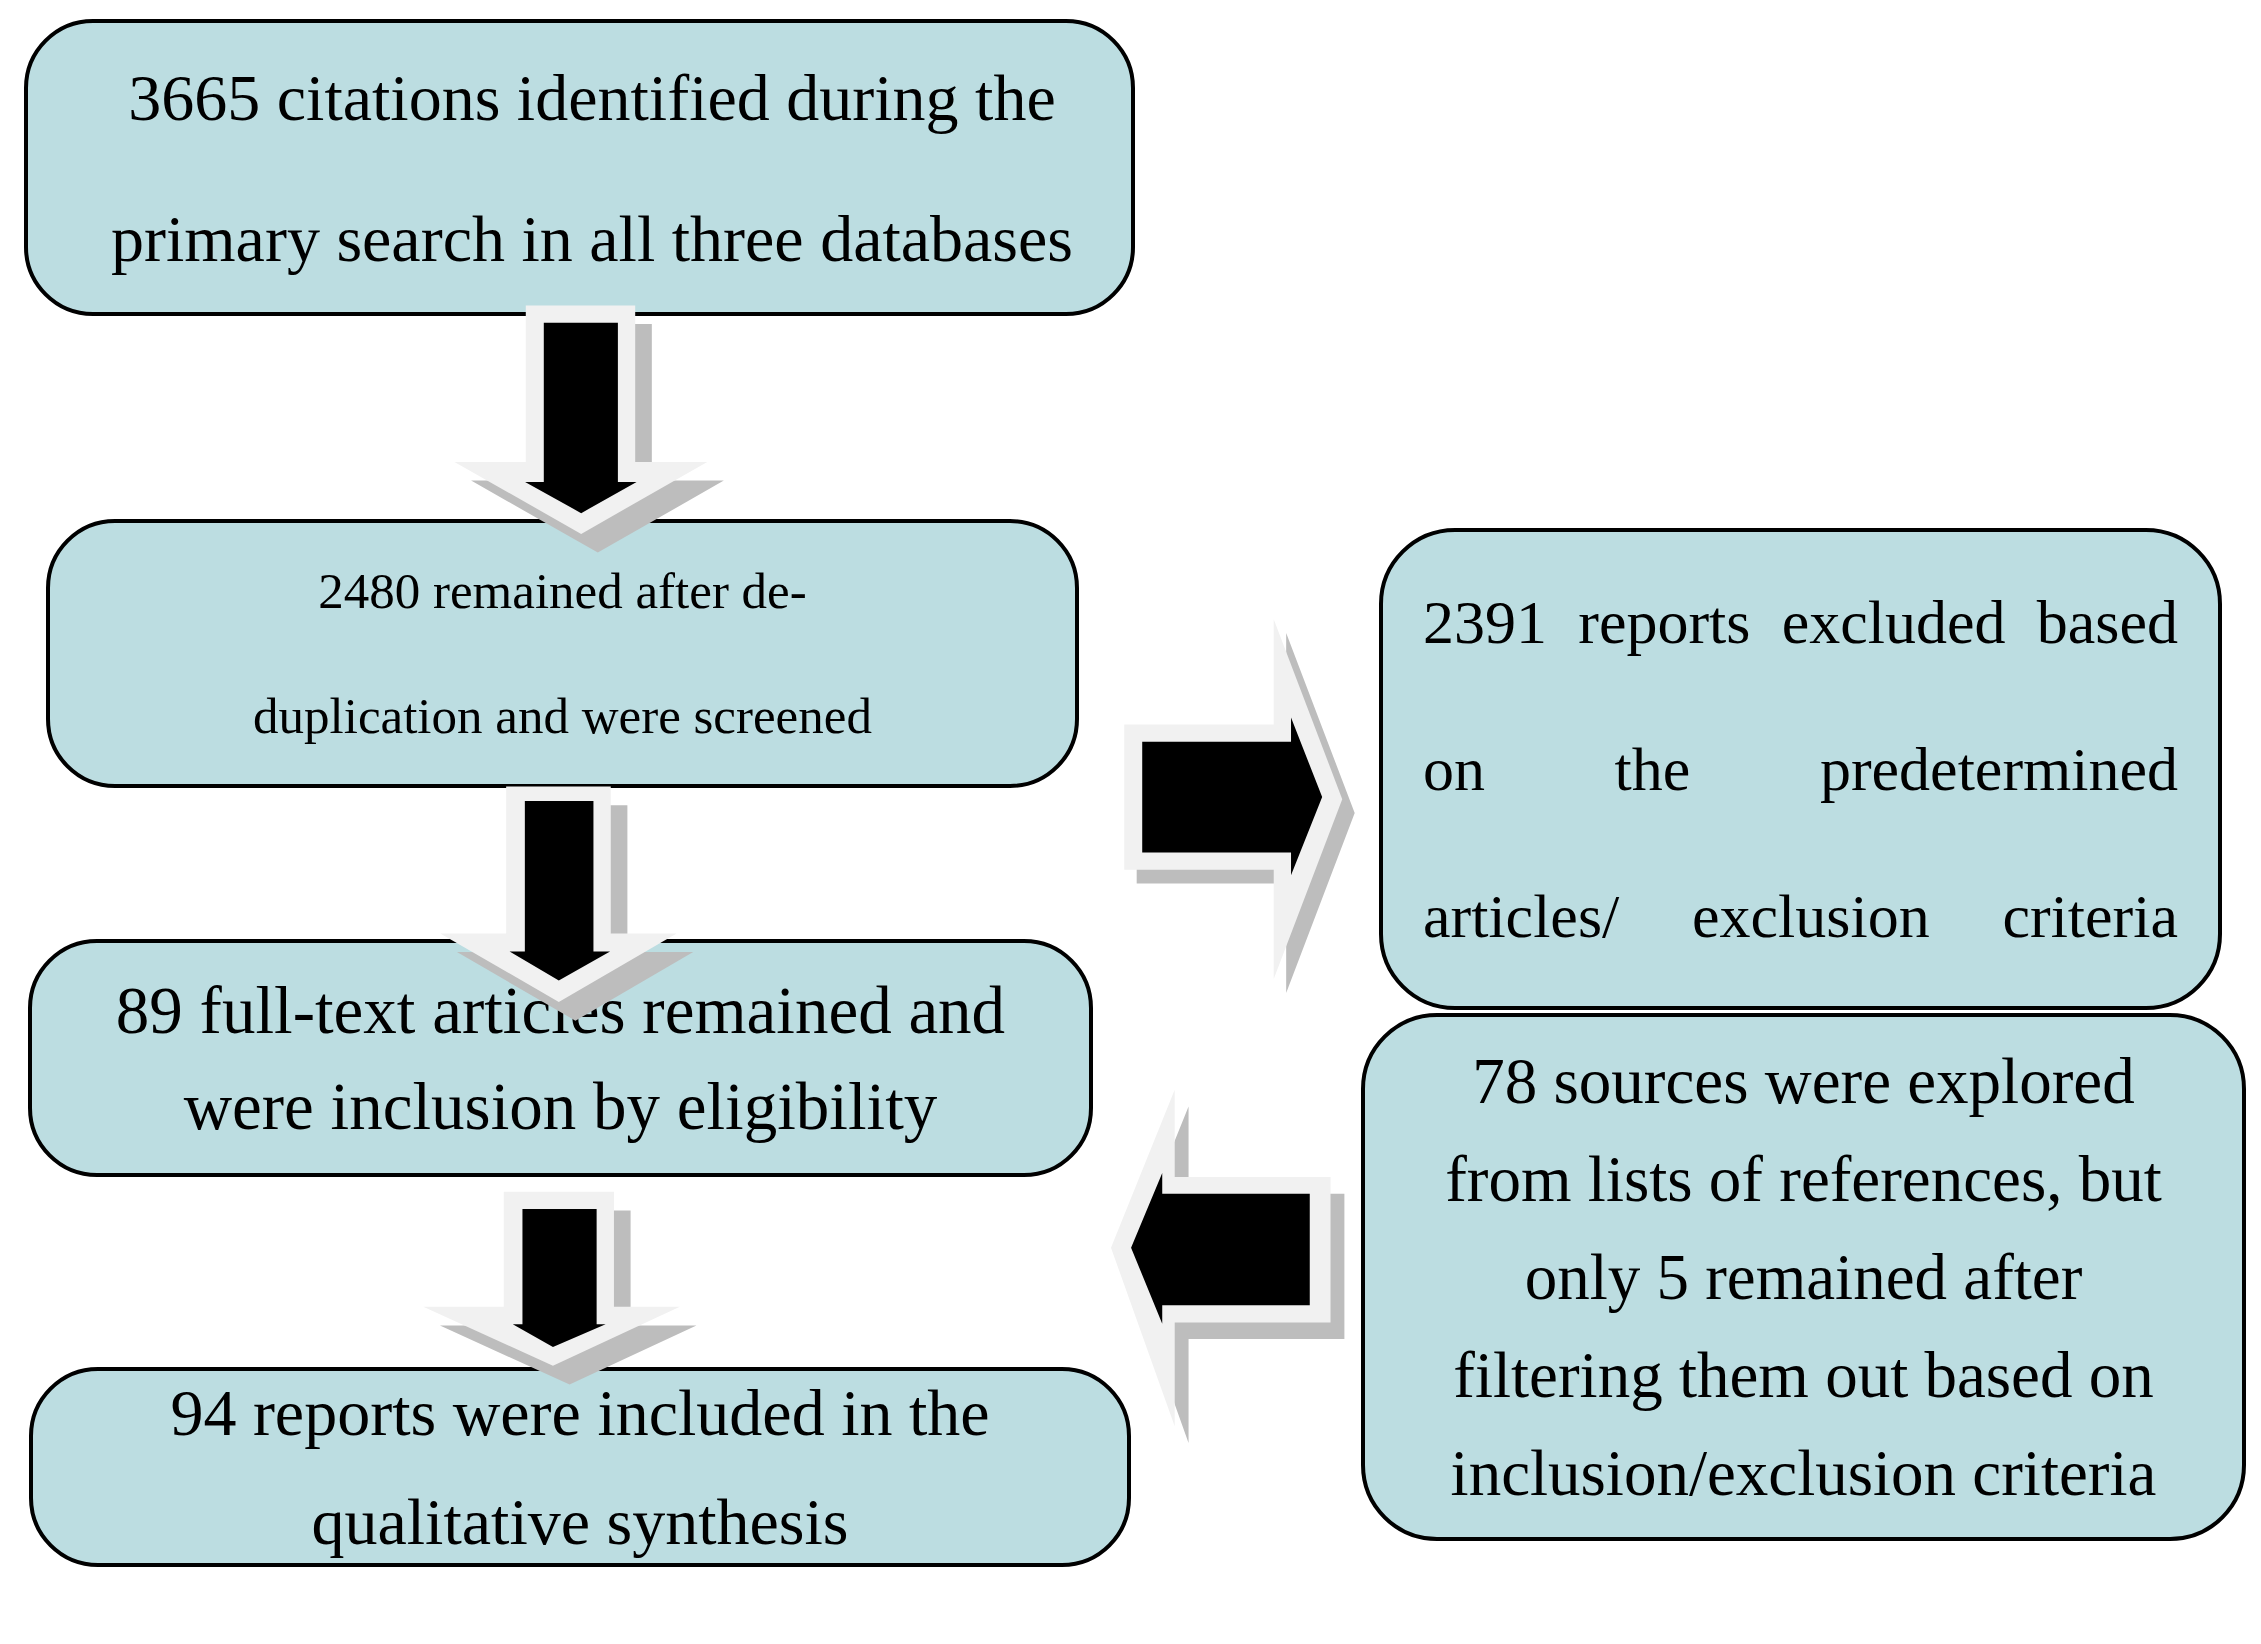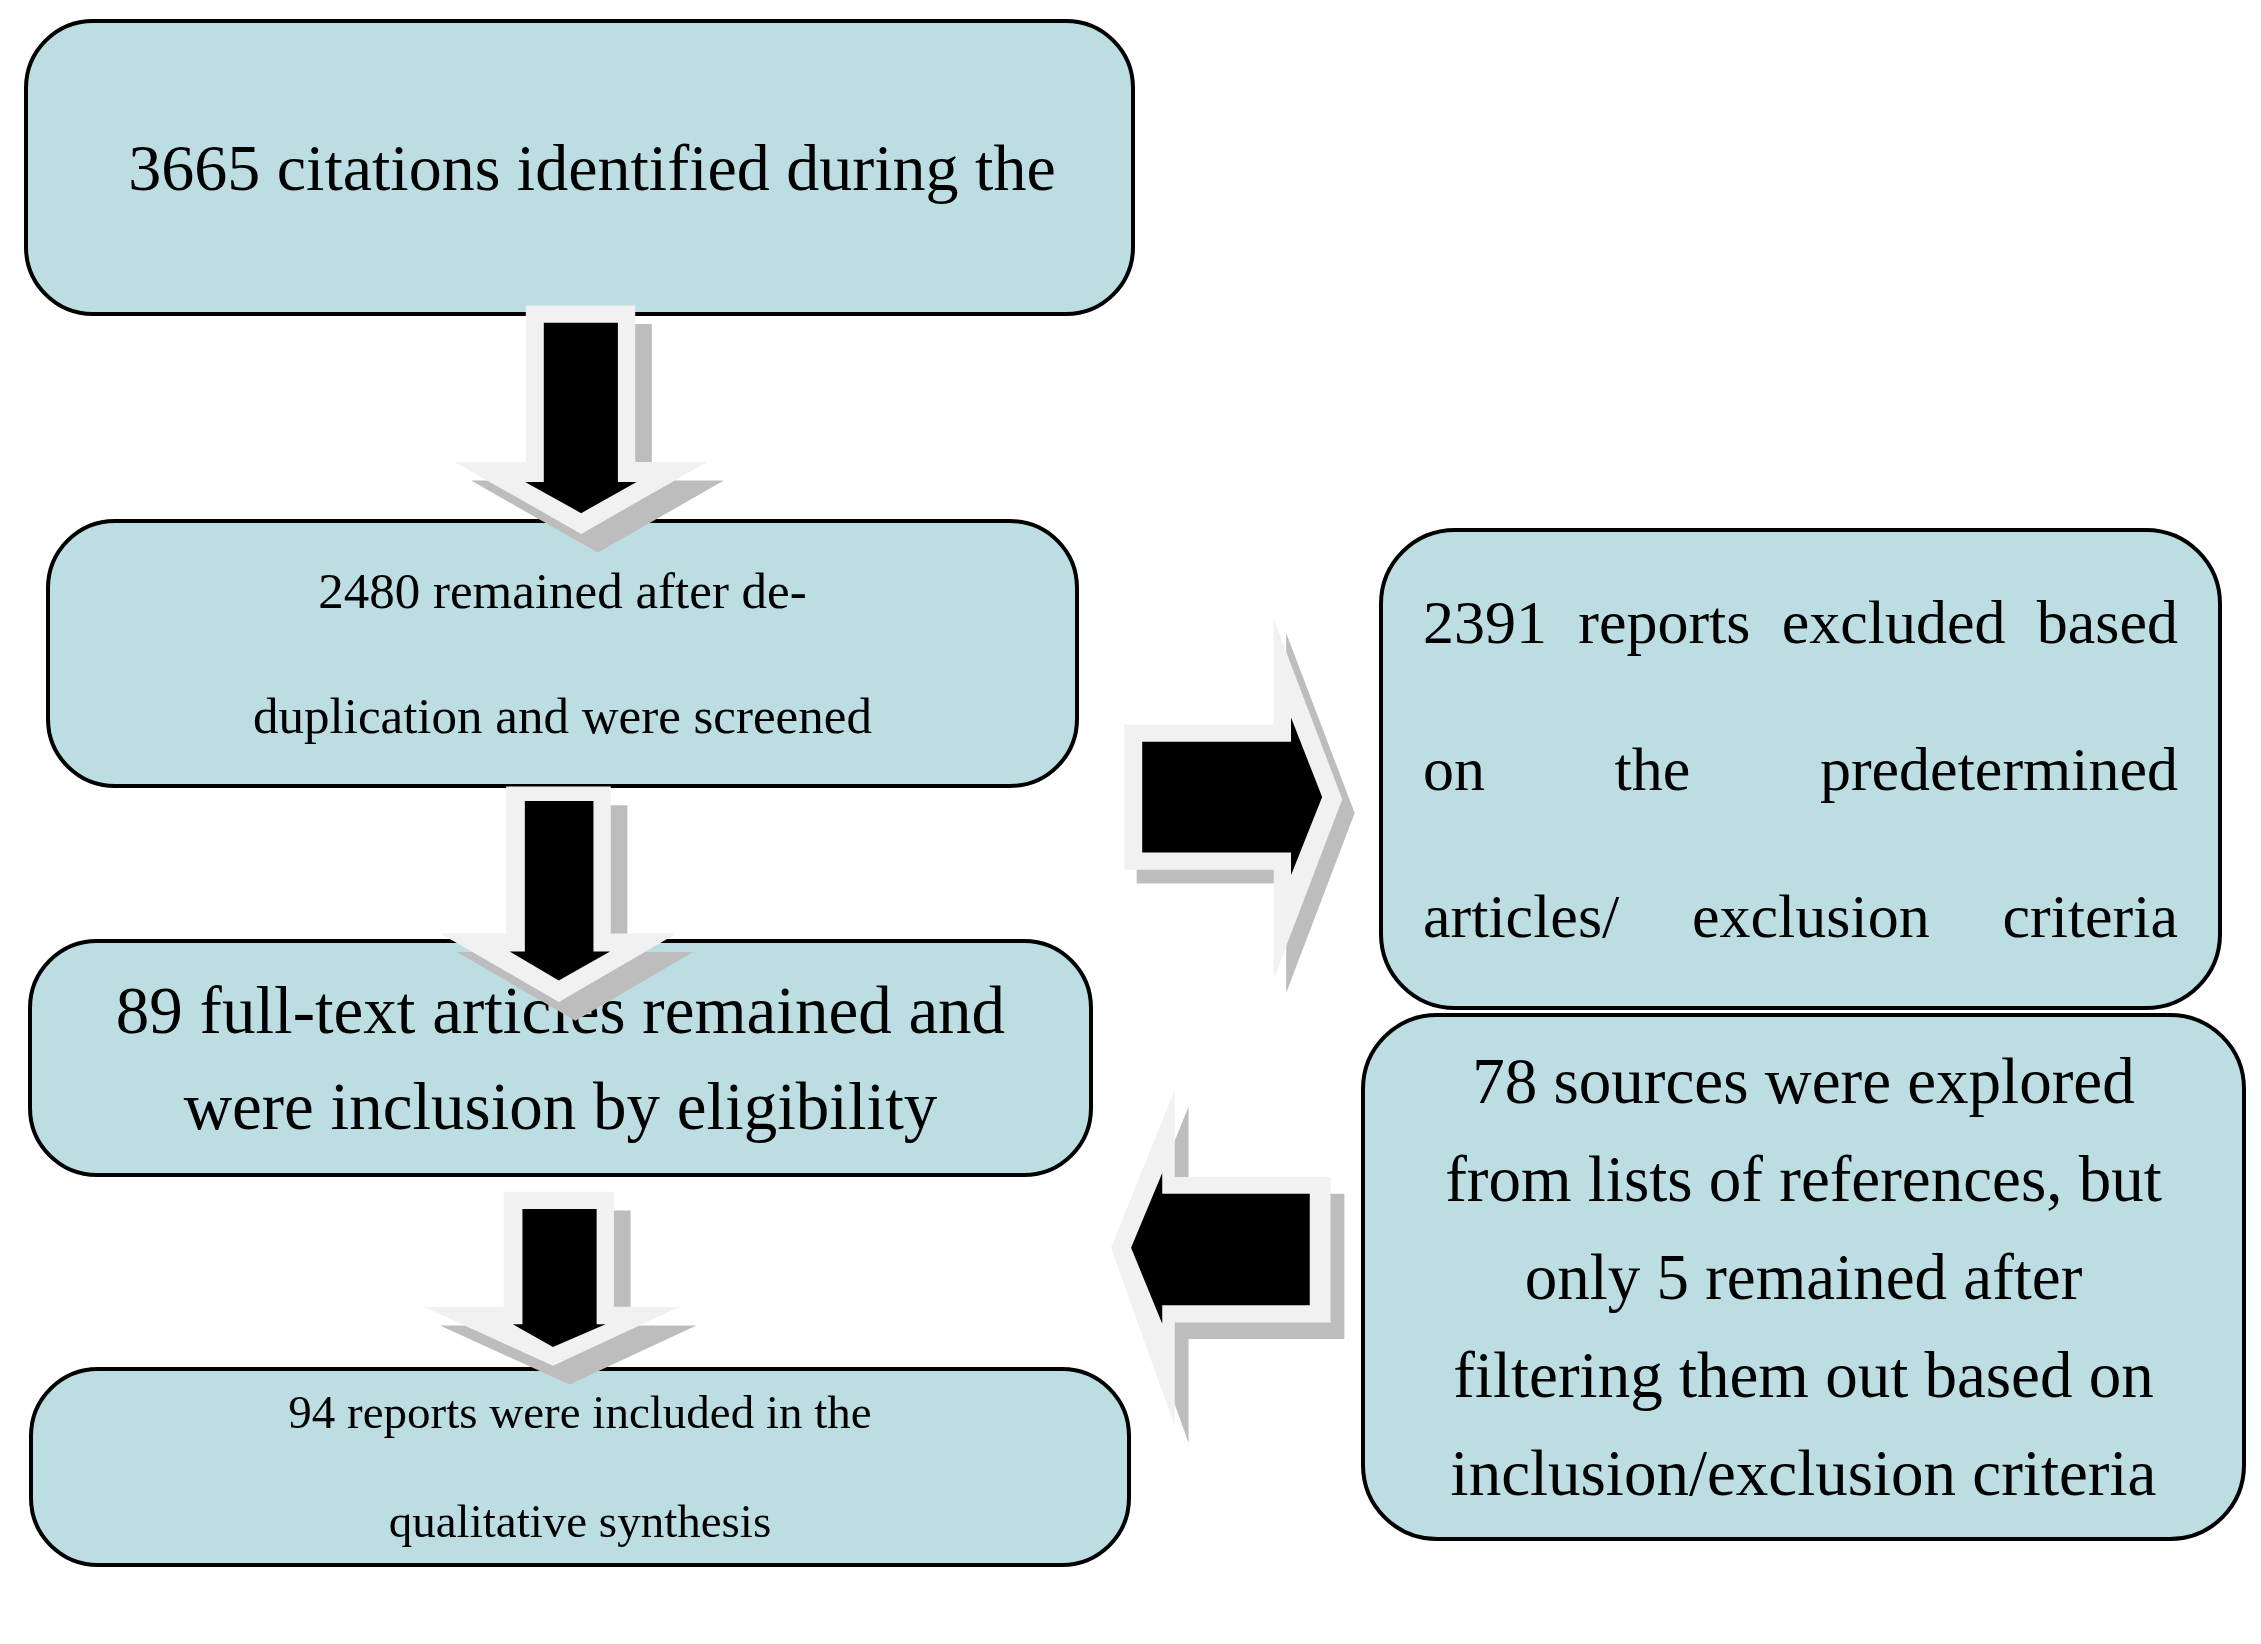--- a/index.html
+++ b/index.html
@@ -36,41 +36,42 @@
   
   #box-screened { left: 46px; top: 519px; width: 1033px; height: 269px; font-size: 51px; }
   #box-screened .ln { line-height: 125px; }
   
   #box-excluded { left: 1379px; top: 528px; width: 843px; height: 482px; font-size: 62px; padding: 0 40px; border-radius: 76px; }
   #box-excluded .ln { line-height: 147px; text-align: justify; text-align-last: justify; }
   
   #box-eligibility { left: 28px; top: 939px; width: 1065px; height: 238px; font-size: 67px; }
   #box-eligibility .ln { line-height: 96px; }
   
-  #box-included { left: 29px; top: 1367px; width: 1102px; height: 200px; font-size: 47px; }
+  #box-included { left: 29px; top: 1367px; width: 1102px; height: 200px; font-size: 66px; }
   #box-included .ln { line-height: 109px; }
   
   #box-references { left: 1361px; top: 1013px; width: 885px; height: 528px; font-size: 65px; padding: 16px 21px; border-radius: 76px; }
   #box-references .ln { line-height: 98px; }
 
   .arrow-svg {
     position: absolute;
     overflow: visible;
   }
   .arr-shadow { fill: var(--arrow-shadow, #bdbdbd); }
   .arr-outline { fill: var(--arrow-outline, #f1f1f1); }
   .arr-body { fill: var(--arrow-fill, #000000); }
 </style>
 </head>
 <body>
 
 <div id="canvas">
 
   <div class="fbox" id="box-citations">
     <div class="ln">3665 citations identified during the</div>
+    <div class="ln">primary search in all three databases</div>
   </div>
 
   <div class="fbox" id="box-screened">
     <div class="ln">2480 remained after de-</div>
     <div class="ln">duplication and were screened</div>
   </div>
 
   <div class="fbox" id="box-excluded">
     <div class="ln">2391 reports excluded based</div>
     <div class="ln">on the predetermined</div>

